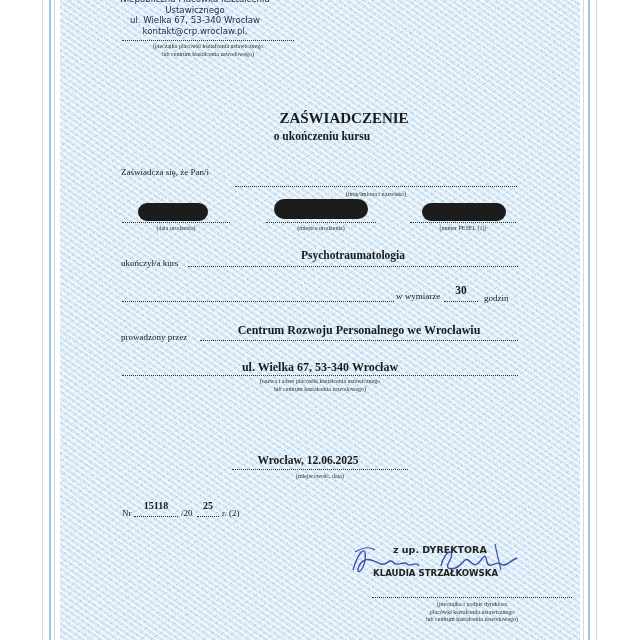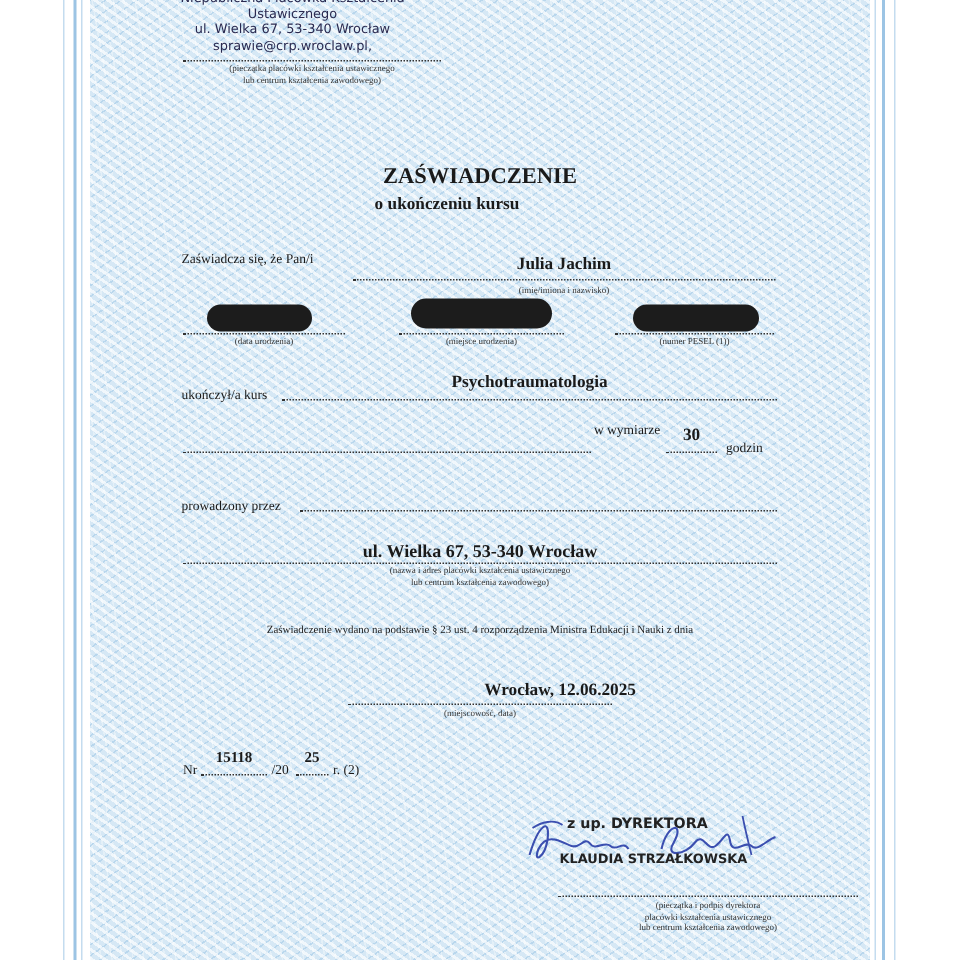--- a/index.html
+++ b/index.html
@@ -13,21 +13,21 @@
   .page {
     position: absolute; left: 60px; top: 0; width: 520px; height: 640px;
     background-color: #d6e8f5;
     background-image:
       repeating-linear-gradient(35deg, rgba(255,255,255,0.65) 0px, rgba(255,255,255,0.65) 2px, transparent 2px, transparent 5px),
       repeating-linear-gradient(-35deg, rgba(160,200,230,0.55) 0px, rgba(160,200,230,0.55) 1px, transparent 1px, transparent 6px),
       repeating-linear-gradient(80deg, rgba(255,255,255,0.35) 0px, rgba(255,255,255,0.35) 1px, transparent 1px, transparent 7px);
   }
   .abs { position: absolute; }
   .center { text-align: center; }
-  .bold { font-weight: bold; }
+  .bold { font-weight: bold; margin-left: 24px; }
   .dots { border-bottom: 1px dotted #333; position: absolute; }
   .caption { font-size: 6px; color: #333; text-align: center; line-height: 7.5px; position: absolute; }
   .stamp { font-family: "DejaVu Sans", "Liberation Sans", sans-serif; color: #2a2a50; font-size: 8.6px; text-align: center; line-height: 10.5px; position: absolute; }
   .label { font-size: 9px; position: absolute; white-space: nowrap; }
   .value { font-size: 11.5px; font-weight: bold; position: absolute; white-space: nowrap; text-align: center; }
   .redact { background: #1c1c1c; border-radius: 10px; position: absolute; }
   .sigtext { font-family: "DejaVu Sans", "Liberation Sans", sans-serif; font-weight: bold; color: #222; position: absolute; white-space: nowrap; }
 </style>
 </head>
 <body>
@@ -37,85 +37,84 @@
 <div class="vline" style="left:54px;width:1px;background:#c4dcef;"></div>
 <div class="vline" style="left:583px;width:1px;background:#c4dcef;"></div>
 <div class="vline" style="left:588px;width:2px;background:#9cc4e4;"></div>
 <div class="vline" style="left:596px;width:1px;background:#c4dcef;"></div>
 
 <div class="page">
 
   <div class="stamp" style="left:40px;top:-6px;width:190px;">
     <div>Niepubliczna Placówka Kształcenia Ustawicznego</div>
     <div>ul. Wielka 67, 53-340 Wrocław</div>
-    <div>sprawie@crp.wroclaw.pl,</div>
+    <div>kontakt@crp.wroclaw.pl,</div>
   </div>
   <div class="dots" style="left:62px;top:40px;width:172px;"></div>
   <div class="caption" style="left:60px;top:43px;width:176px;">
     <div>(pieczątka placówki kształcenia ustawicznego</div>
     <div>lub centrum kształcenia zawodowego)</div>
   </div>
 
   <div class="abs center bold" style="left:0;width:520px;top:110px;font-size:15px;">ZAŚWIADCZENIE</div>
   <div class="abs center bold" style="left:0;width:476px;top:130px;font-size:11.5px;">o ukończeniu kursu</div>
 
   <div class="label" style="left:61px;top:167px;">Zaświadcza się, że Pan/i</div>
   <div class="dots" style="left:175px;top:186px;width:282px;"></div>
-  <div class="value" style="left:175px;width:282px;top:170px;">Julia Jachim</div>
   <div class="caption" style="left:175px;width:282px;top:191px;">(imię/imiona i nazwisko)</div>
 
   <div class="redact" style="left:78px;top:203px;width:70px;height:18px;"></div>
   <div class="dots" style="left:62px;top:222px;width:108px;"></div>
   <div class="caption" style="left:62px;width:108px;top:225px;">(data urodzenia)</div>
 
   <div class="redact" style="left:214px;top:199px;width:94px;height:20px;"></div>
   <div class="dots" style="left:206px;top:222px;width:110px;"></div>
   <div class="caption" style="left:206px;width:110px;top:225px;">(miejsce urodzenia)</div>
 
   <div class="redact" style="left:362px;top:203px;width:84px;height:18px;"></div>
   <div class="dots" style="left:350px;top:222px;width:106px;"></div>
   <div class="caption" style="left:350px;width:106px;top:225px;">(numer PESEL (1))</div>
 
   <div class="label" style="left:61px;top:258px;">ukończył/a kurs</div>
   <div class="dots" style="left:128px;top:266px;width:330px;"></div>
   <div class="value" style="left:128px;width:330px;top:249px;">Psychotraumatologia</div>
 
   <div class="dots" style="left:62px;top:301px;width:272px;"></div>
-  <div class="label" style="left:336px;top:281px;text-align:center;">w wymiarze</div>
+  <div class="label" style="left:336px;top:291px;text-align:center;">w wymiarze</div>
   <div class="dots" style="left:384px;top:301px;width:34px;"></div>
   <div class="value" style="left:384px;width:34px;top:284px;">30</div>
   <div class="label" style="left:424px;top:293px;">godzin</div>
 
   <div class="label" style="left:61px;top:332px;">prowadzony przez</div>
   <div class="dots" style="left:140px;top:340px;width:318px;"></div>
+  <div class="value" style="left:140px;width:318px;top:323px;font-size:12px;">Centrum Rozwoju Personalnego we Wrocławiu</div>
 
   <div class="dots" style="left:62px;top:375px;width:396px;"></div>
   <div class="value" style="left:62px;width:396px;top:360px;font-size:12px;">ul. Wielka 67, 53-340 Wrocław</div>
   <div class="caption" style="left:62px;width:396px;top:378px;">
     <div>(nazwa i adres placówki kształcenia ustawicznego</div>
     <div>lub centrum kształcenia zawodowego)</div>
   </div>
 
   <div class="abs center" style="left:0;width:520px;top:413px;font-size:7.3px;line-height:13px;">
-    <div>Zaświadczenie wydano na podstawie § 23 ust. 4 rozporządzenia Ministra Edukacji i Nauki z dnia</div>
   </div>
 
-  <div class="value" style="left:188px;width:176px;top:454px;text-align:right;">Wrocław, 12.06.2025</div>
+  <div class="value" style="left:160px;width:176px;top:454px;">Wrocław, 12.06.2025</div>
   <div class="dots" style="left:172px;top:469px;width:176px;"></div>
   <div class="caption" style="left:172px;width:176px;top:473px;">(miejscowość, data)</div>
 
   <div class="label" style="left:62px;top:508px;">Nr</div>
   <div class="dots" style="left:74px;top:516px;width:44px;"></div>
   <div class="value" style="left:74px;width:44px;top:500px;font-size:10px;">15118</div>
   <div class="label" style="left:121px;top:508px;">/20</div>
   <div class="dots" style="left:137px;top:516px;width:22px;"></div>
   <div class="value" style="left:137px;width:22px;top:500px;font-size:10px;">25</div>
   <div class="label" style="left:162px;top:508px;">r. (2)</div>
 
-  <div class="sigtext" style="left:318px;top:544px;font-size:9.5px;">z up. DYREKTORA</div>
+  <div class="sigtext" style="left:333px;top:544px;font-size:9.5px;">z up. DYREKTORA</div>
   <svg class="abs" style="left:285px;top:540px;" width="180" height="42" viewBox="0 0 180 42">
     <path d="M8 30 C 14 10, 22 4, 20 20 C 18 32, 10 36, 14 26 C 20 14, 30 22, 36 24 C 42 26, 44 18, 48 22 C 52 28, 58 20, 62 24 C 66 28, 70 20, 74 26" fill="none" stroke="#3b4fb0" stroke-width="1.4"></path>
     <path d="M10 12 C 16 8, 24 6, 30 10" fill="none" stroke="#3b4fb0" stroke-width="1.2"></path>
     <path d="M96 26 C 100 8, 112 8, 104 22 C 98 32, 112 30, 118 22 C 124 14, 126 28, 132 24 C 138 20, 140 10, 142 22 C 144 30, 152 20, 156 24 C 160 28, 166 20, 172 18" fill="none" stroke="#3b4fb0" stroke-width="1.4"></path>
     <path d="M150 4 C 152 14, 154 22, 156 30" fill="none" stroke="#3b4fb0" stroke-width="1.2"></path>
   </svg>
   <div class="sigtext" style="left:313px;top:568px;font-size:8.6px;text-align:center;">KLAUDIA STRZAŁKOWSKA</div>
   <div class="dots" style="left:312px;top:597px;width:200px;"></div>
   <div class="caption" style="left:312px;width:200px;top:601px;">
     <div>(pieczątka i podpis dyrektora</div>

